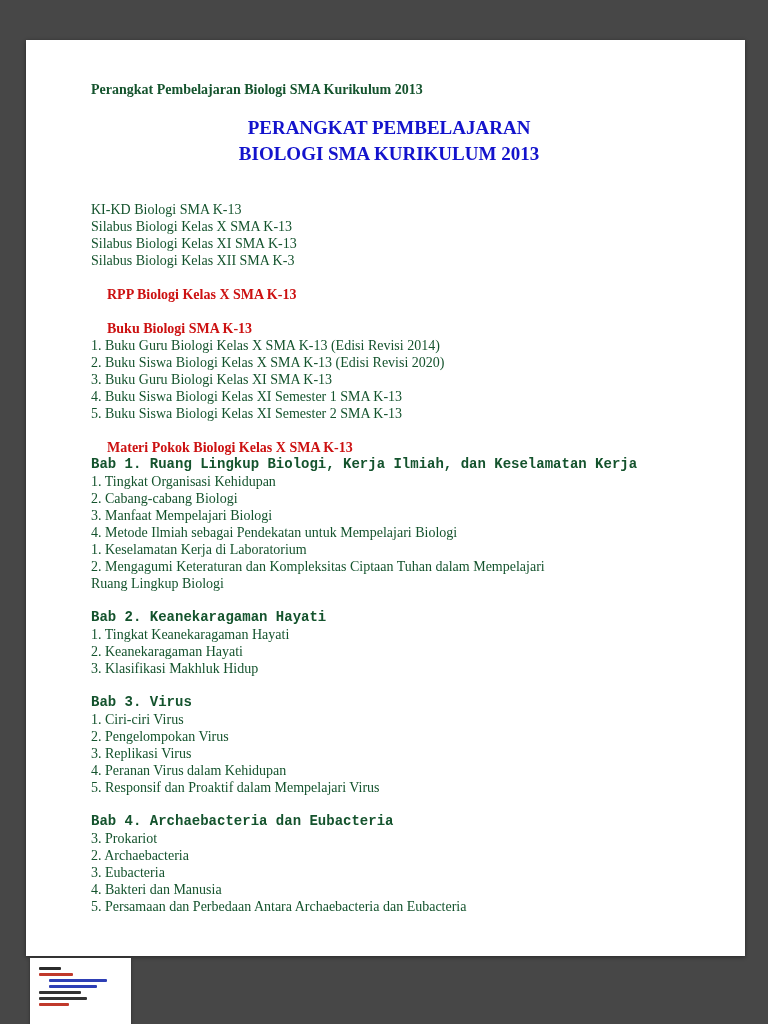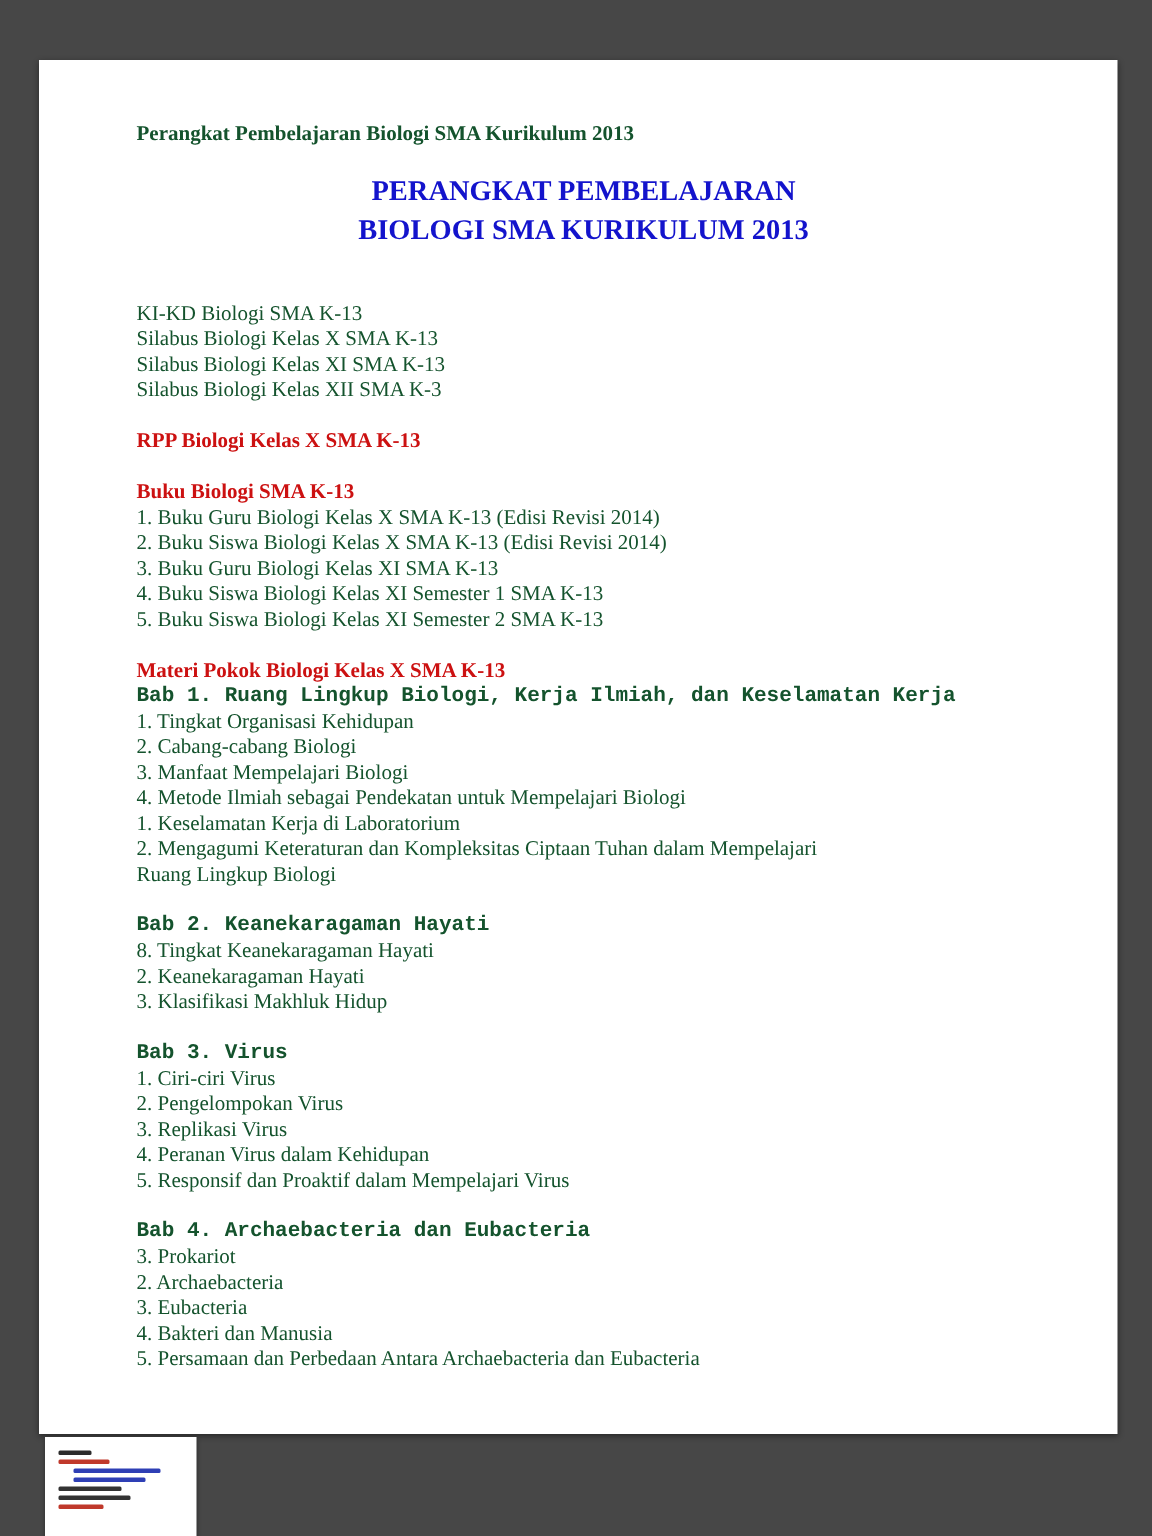--- a/index.html
+++ b/index.html
@@ -22,21 +22,21 @@
     overflow: hidden;
   }
   .ln {
     font-size: 14px;
     line-height: 17px;
     color: #14532d;
     white-space: nowrap;
   }
   .ln-h { font-weight: bold; }
   .ln-b { font-weight: bold; font-family: Liberation Mono, monospace; }
-  .ln-red { font-weight: bold; color: var(--heading-color, #cc1111); }
+  .ln-red { font-weight: bold; color: var(--heading-color, #cc1111); margin-left: 16px; }
   .ln-title {
     font-weight: bold;
     font-size: 19px;
     line-height: 26px;
     color: var(--title-color, #1313cc);
     text-align: center;
   }
   .ln-blank { height: 17px; }
   .thumb {
     position: absolute;
@@ -67,37 +67,37 @@
         <div class="ln ln-blank">&nbsp;</div>
         <div class="ln ln-p">KI-KD Biologi SMA K-13</div>
         <div class="ln ln-p">Silabus Biologi Kelas X SMA K-13</div>
         <div class="ln ln-p">Silabus Biologi Kelas XI SMA K-13</div>
         <div class="ln ln-p">Silabus Biologi Kelas XII SMA K-3</div>
         <div class="ln ln-blank">&nbsp;</div>
         <div class="ln ln-red">RPP Biologi Kelas X SMA K-13</div>
         <div class="ln ln-blank">&nbsp;</div>
         <div class="ln ln-red">Buku Biologi SMA K-13</div>
         <div class="ln ln-p">1. Buku Guru Biologi Kelas X SMA K-13 (Edisi Revisi 2014)</div>
-        <div class="ln ln-p">2. Buku Siswa Biologi Kelas X SMA K-13 (Edisi Revisi 2014)</div>
+        <div class="ln ln-p">2. Buku Siswa Biologi Kelas X SMA K-13 (Edisi Revisi 2020)</div>
         <div class="ln ln-p">3. Buku Guru Biologi Kelas XI SMA K-13</div>
         <div class="ln ln-p">4. Buku Siswa Biologi Kelas XI Semester 1 SMA K-13</div>
         <div class="ln ln-p">5. Buku Siswa Biologi Kelas XI Semester 2 SMA K-13</div>
         <div class="ln ln-blank">&nbsp;</div>
         <div class="ln ln-red">Materi Pokok Biologi Kelas X SMA K-13</div>
         <div class="ln ln-b">Bab 1. Ruang Lingkup Biologi, Kerja Ilmiah, dan Keselamatan Kerja</div>
         <div class="ln ln-p">1. Tingkat Organisasi Kehidupan</div>
         <div class="ln ln-p">2. Cabang-cabang Biologi</div>
         <div class="ln ln-p">3. Manfaat Mempelajari Biologi</div>
         <div class="ln ln-p">4. Metode Ilmiah sebagai Pendekatan untuk Mempelajari Biologi</div>
         <div class="ln ln-p">1. Keselamatan Kerja di Laboratorium</div>
         <div class="ln ln-p">2. Mengagumi Keteraturan dan Kompleksitas Ciptaan Tuhan dalam Mempelajari</div>
         <div class="ln ln-p">Ruang Lingkup Biologi</div>
         <div class="ln ln-blank">&nbsp;</div>
         <div class="ln ln-b">Bab 2. Keanekaragaman Hayati</div>
-        <div class="ln ln-p">8. Tingkat Keanekaragaman Hayati</div>
+        <div class="ln ln-p">1. Tingkat Keanekaragaman Hayati</div>
         <div class="ln ln-p">2. Keanekaragaman Hayati</div>
         <div class="ln ln-p">3. Klasifikasi Makhluk Hidup</div>
         <div class="ln ln-blank">&nbsp;</div>
         <div class="ln ln-b">Bab 3. Virus</div>
         <div class="ln ln-p">1. Ciri-ciri Virus</div>
         <div class="ln ln-p">2. Pengelompokan Virus</div>
         <div class="ln ln-p">3. Replikasi Virus</div>
         <div class="ln ln-p">4. Peranan Virus dalam Kehidupan</div>
         <div class="ln ln-p">5. Responsif dan Proaktif dalam Mempelajari Virus</div>
         <div class="ln ln-blank">&nbsp;</div>

